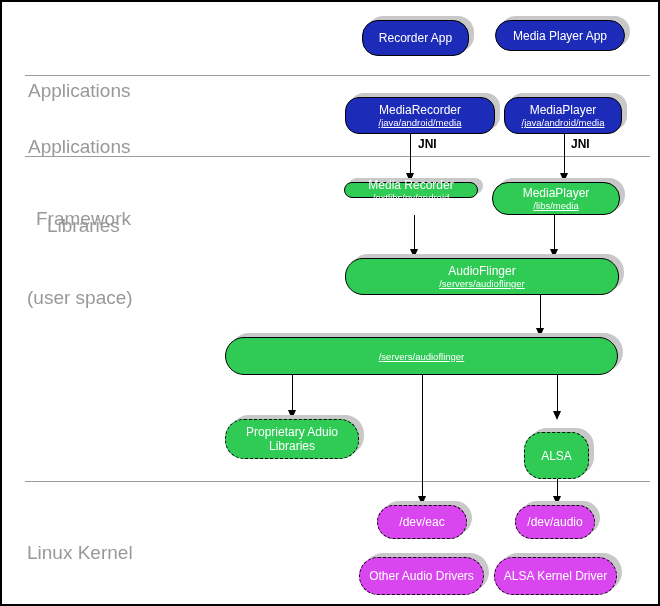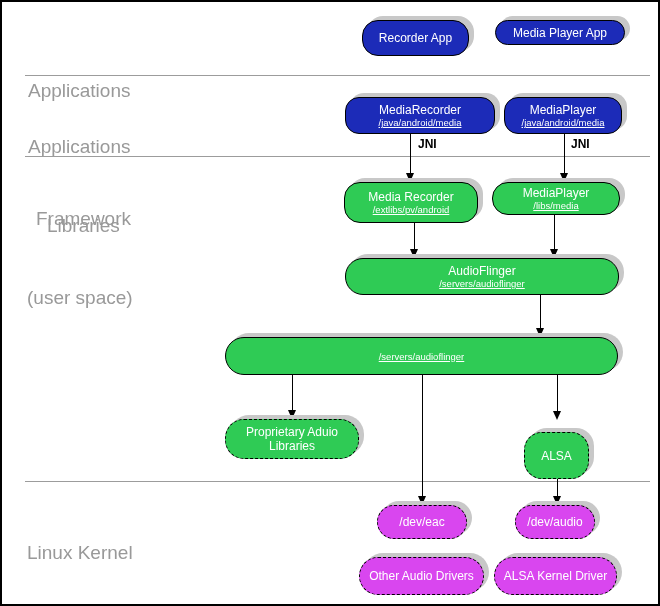--- a/index.html
+++ b/index.html
@@ -26,24 +26,24 @@
     display:flex;flex-direction:column;align-items:center;justify-content:center;
     border:1.5px solid #000;box-shadow:5px -4px 0 0 #c8c8c8;
   }
   .blue{background:#1c2bb8;}
   .green{background:#2fcb55;}
   .red{background:#d946ef;}
   .dashed{border:1.5px dashed #000;}
   .title{font-size:12px;line-height:14px;white-space:nowrap;}
   .sub{font-size:9.5px;line-height:11px;white-space:nowrap;text-decoration:underline;}
   #n-recorder-app{left:360px;top:18px;width:107px;height:36px;border-radius:16px;}
-  #n-media-player-app{left:493px;top:18px;width:130px;height:25px;border-radius:16px;}
+  #n-media-player-app{left:493px;top:18px;width:130px;height:31px;border-radius:16px;}
   #n-media-recorder-fw{left:343px;top:95px;width:150px;height:37px;border-radius:14px;}
   #n-media-player-fw{left:502px;top:95px;width:118px;height:37px;border-radius:14px;}
-  #n-media-recorder-lib{left:342px;top:180px;width:134px;height:41px;border-radius:16px;}
+  #n-media-recorder-lib{left:342px;top:180px;width:134px;height:16px;border-radius:16px;}
   #n-media-player-lib{left:490px;top:180px;width:128px;height:33px;border-radius:16px;}
   #n-audio-flinger{left:343px;top:256px;width:274px;height:37px;border-radius:18px;}
   #n-audio-hw{left:223px;top:335px;width:393px;height:38px;border-radius:19px;}
   #n-proprietary{left:223px;top:417px;width:134px;height:40px;border-radius:19px;}
   #n-alsa{left:522px;top:418px;width:65px;height:47px;border-radius:18px;margin-top:12px;}
   #n-dev-eac{left:375px;top:503px;width:90px;height:34px;border-radius:17px;}
   #n-dev-audio{left:513px;top:503px;width:80px;height:34px;border-radius:17px;}
   #n-other-drivers{left:357px;top:555px;width:125px;height:38px;border-radius:19px;}
   #n-alsa-kernel{left:492px;top:555px;width:123px;height:38px;border-radius:19px;}
   

